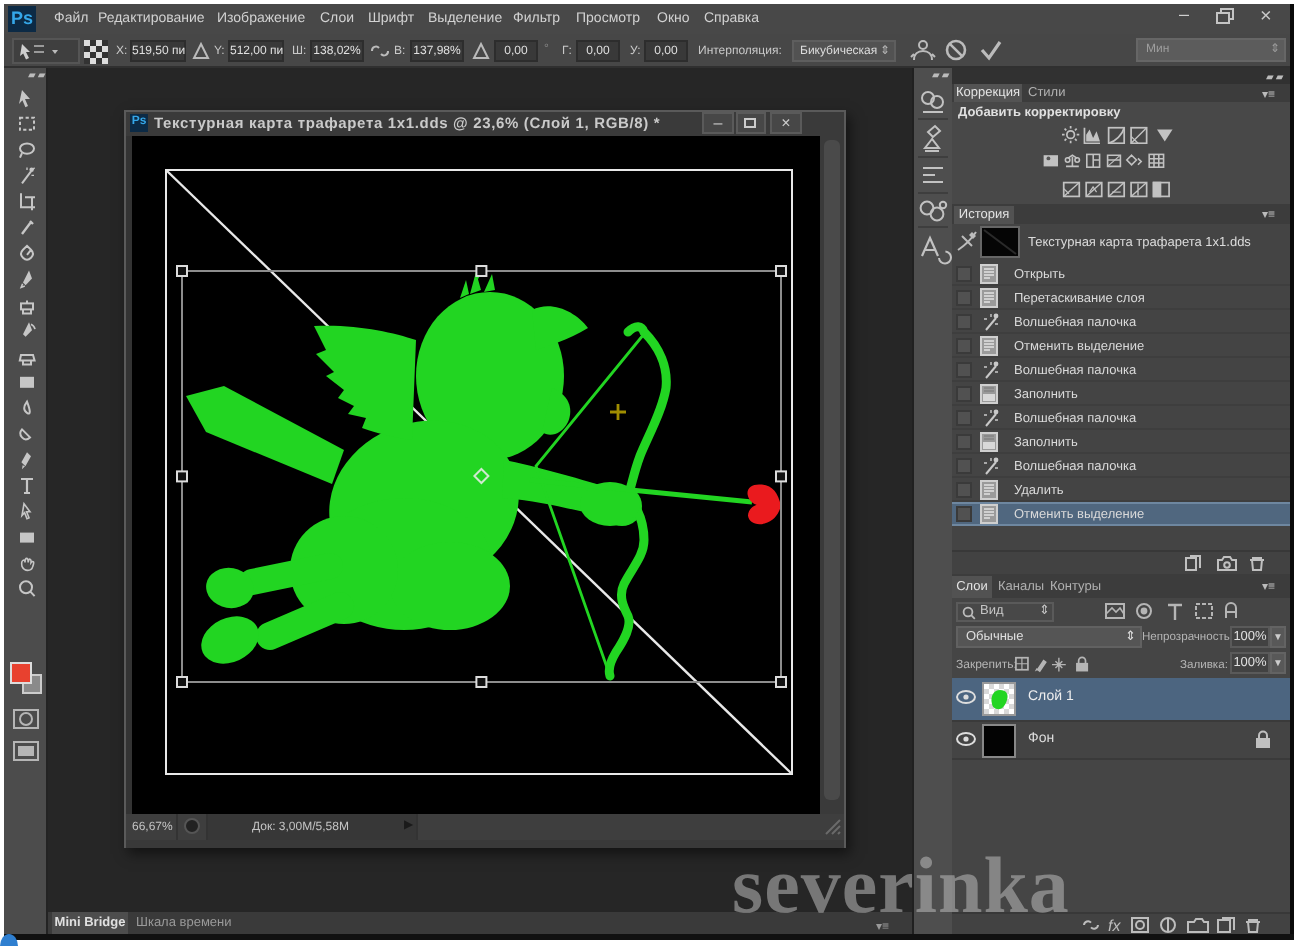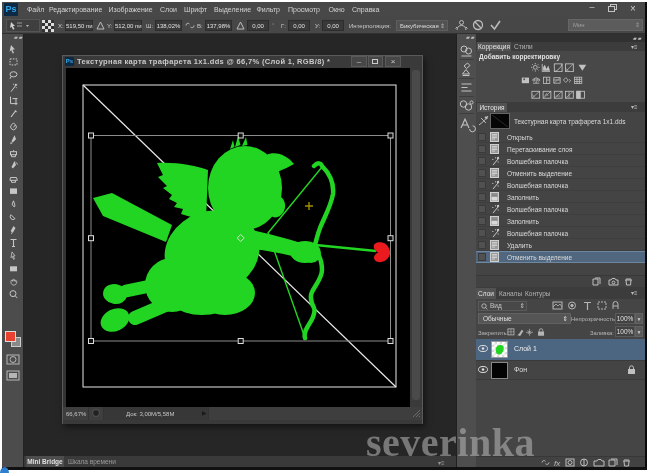--- a/index.html
+++ b/index.html
@@ -172,21 +172,21 @@
   </svg>
 
 <div class="a" style="left:24px;top:456px;width:432px;height:12px;background:#3a3a3a"></div>
 <div class="a t65" style="left:26px;top:456px;width:38px;height:12px;background:#4d4d4d;color:#e0e0e0;text-align:center;line-height:12px;font-weight:bold">Mini Bridge</div>
 <div class="a t65" style="left:68px;top:456px;color:#9a9a9a;line-height:12px">Шкала времени</div>
 <div class="a" style="left:438px;top:459px;color:#999;font-size:6px">▾≡</div>
 
 <div class="a" style="left:62px;top:55px;width:361px;height:369px;background:#000;border:1px solid #5a5a5a;box-shadow:2px 3px 6px rgba(0,0,0,.5)"></div>
 <div class="a" style="left:63px;top:56px;width:359px;height:12px;background:#3a3a3a"></div>
 <div class="a" style="left:65px;top:57px;width:9px;height:9px;background:#0c2a45;color:#35a7e8;font-size:6px;font-weight:bold;text-align:center;line-height:9px">Ps</div>
-<div class="a" style="left:77px;top:57px;color:#cacaca;font-size:7.5px;line-height:10px;font-weight:bold;letter-spacing:0.33px;white-space:nowrap">Текстурная карта трафарета 1x1.dds @ 66,7% (Слой 1, RGB/8) *</div>
+<div class="a" style="left:77px;top:57px;color:#cacaca;font-size:7.5px;line-height:10px;font-weight:bold;letter-spacing:0.33px;white-space:nowrap">Текстурная карта трафарета 1x1.dds @ 23,6% (Слой 1, RGB/8) *</div>
 <div class="a" style="left:351px;top:56px;width:16px;height:11px;background:#474747;border:1px solid #5a5a5a;color:#ccc;font-size:8px;text-align:center;line-height:9px">–</div>
 <div class="a" style="left:368px;top:56px;width:15px;height:11px;background:#474747;border:1px solid #5a5a5a"></div>
 <div class="a" style="left:372px;top:59px;width:6px;height:5px;border:1px solid #ccc"></div>
 <div class="a" style="left:385px;top:56px;width:16px;height:11px;background:#474747;border:1px solid #5a5a5a;color:#ccc;font-size:8px;text-align:center;line-height:10px">×</div>
 <div class="a" style="left:63px;top:68px;width:3px;height:339px;background:#333"></div>
 
 <div class="a" style="left:410px;top:68px;width:12px;height:339px;background:#3a3a3a"></div>
 <div class="a" style="left:412px;top:70px;width:8px;height:330px;background:#4a4a4a;border-radius:3px"></div>
 
 <div class="a" style="left:63px;top:407px;width:347px;height:13px;background:#3e3e3e"></div>

